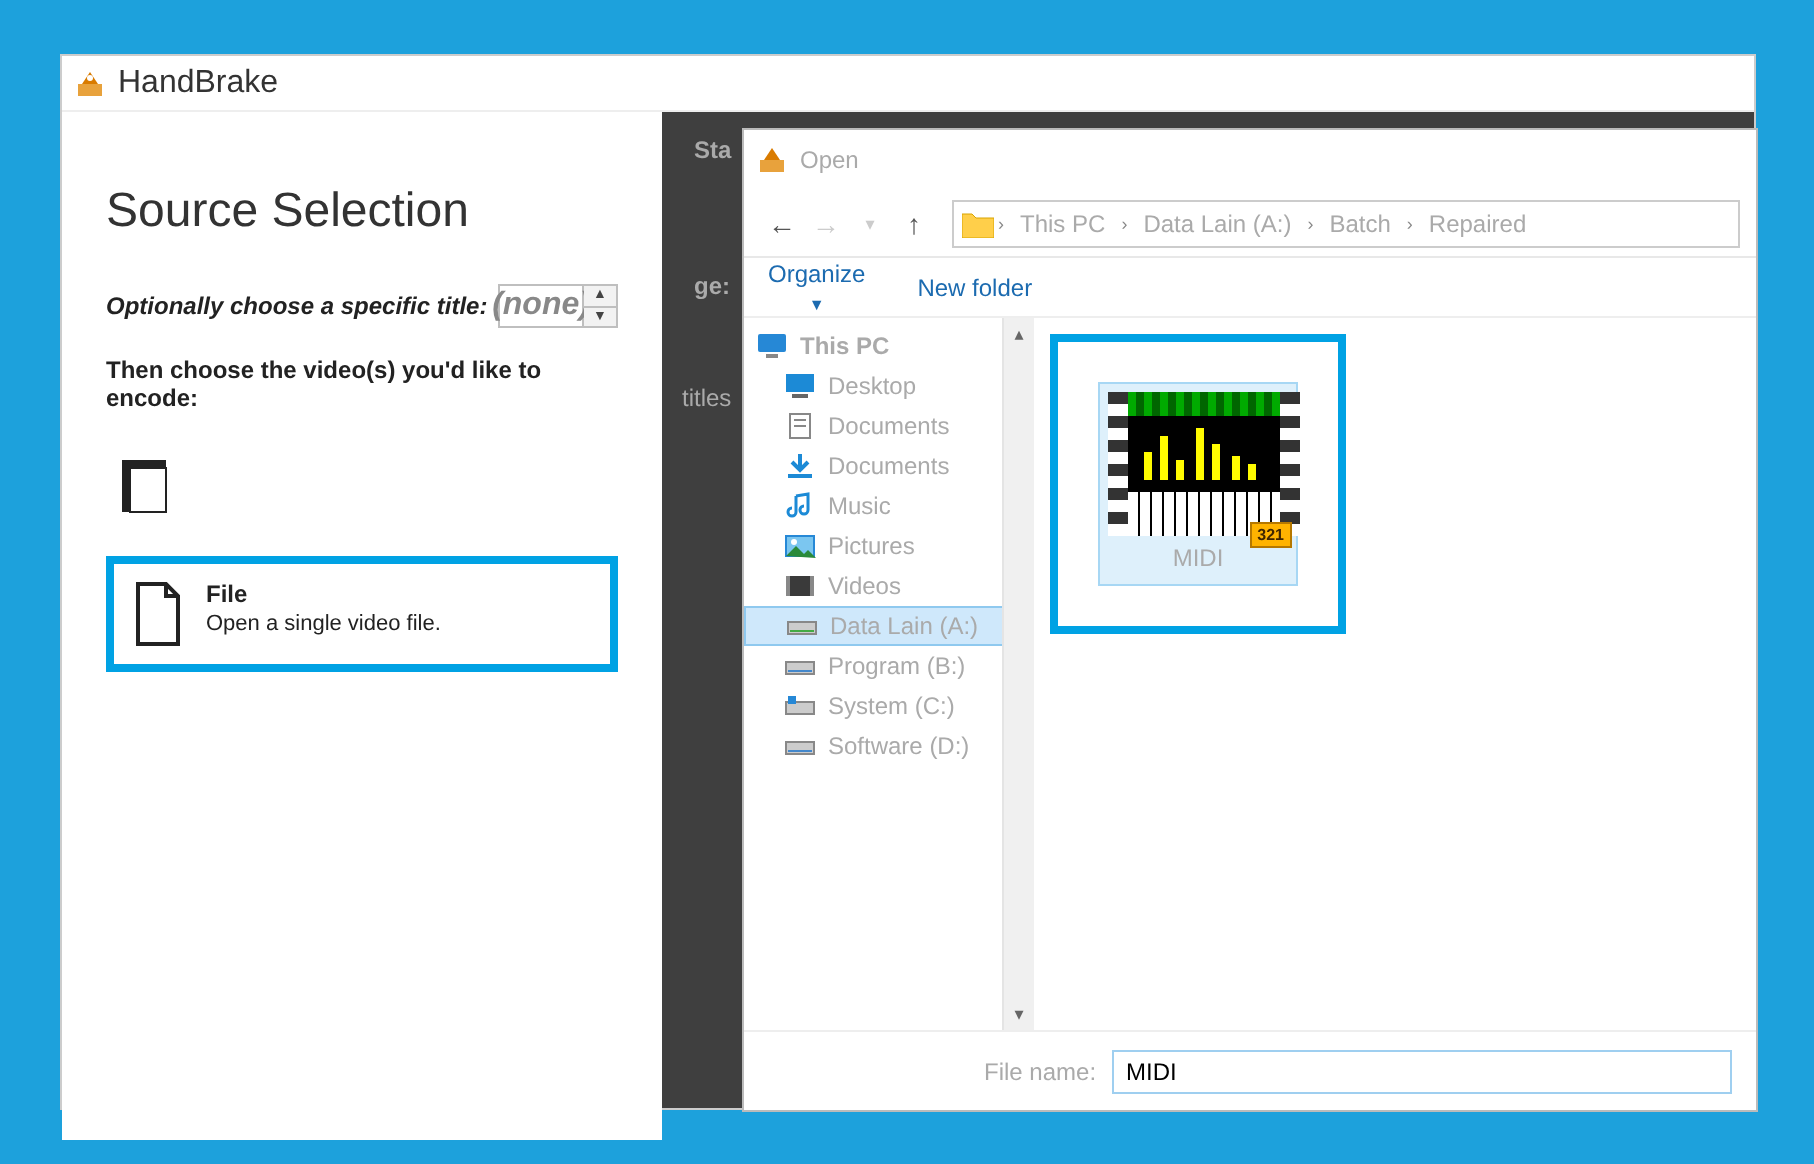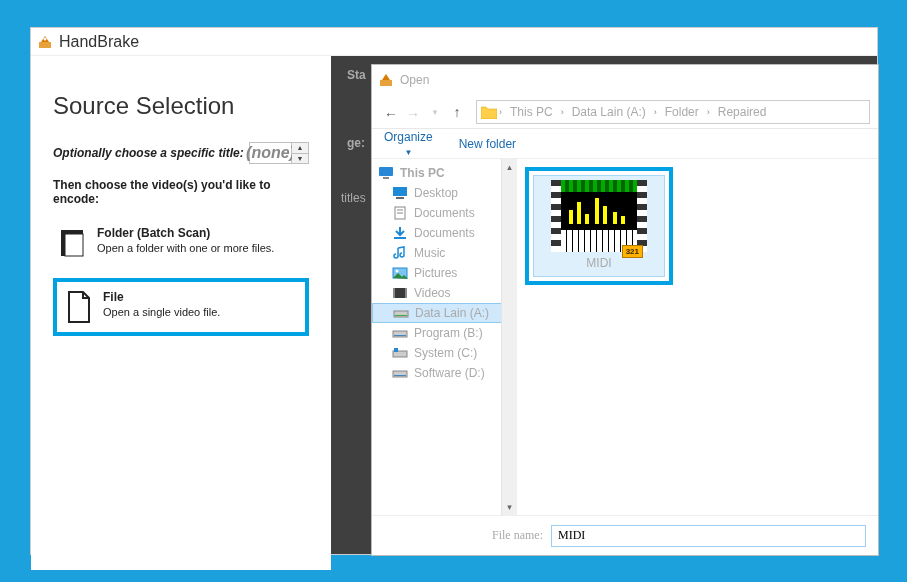--- a/index.html
+++ b/index.html
@@ -207,21 +207,21 @@
   }
   .tree-icon { width: 16px; height: 14px; flex-shrink: 0; }
   .content-pane {
     flex: 1;
     padding: 8px;
     position: relative;
   }
   .file-highlight {
     border: 4px solid #00a2e4;
     width: 148px;
-    padding: 4px;
+    padding: 20px;
   }
   .file-item {
     width: 100%;
     text-align: center;
     background: #def0fb;
     border: 1px solid #a7d7f4;
     padding: 4px 4px 6px 4px;
   }
   .thumb {
     width: 96px; height: 72px;
@@ -271,21 +271,20 @@
   }
   .sb-btn { height: 16px; display: flex; align-items: center; justify-content: center; font-size: 9px; color: #666; }
   .sb-track { flex: 1; }
   .filename-row {
     height: 40px;
     display: flex;
     align-items: center;
     padding: 0 12px 0 120px;
     gap: 8px;
     border-top: 1px solid #eee;
-    font-family: Liberation Serif, serif;
   }
   .filename-label { font-size: 12px; }
   .filename-input {
     flex: 1;
     height: 22px;
     border: 1px solid #9fcff0;
     padding: 0 6px;
     font-size: 12px;
     font-family: inherit;
     outline: none;
@@ -330,21 +329,21 @@
           <div class="nav-btn">↑</div>
           <div class="breadcrumb">
             <svg class="folder-mini" viewBox="0 0 16 14">
               <path d="M0 2 h5 l2 2 h9 v10 h-16 z" fill="#ffcf4a" stroke="#d9a400" stroke-width="0.5"></path>
             </svg>
             <span class="bc-sep">›</span>
             <span class="bc-seg">This PC</span>
             <span class="bc-sep">›</span>
             <span class="bc-seg">Data Lain (A:)</span>
             <span class="bc-sep">›</span>
-            <span class="bc-seg">Folder</span>
+            <span class="bc-seg">Batch</span>
             <span class="bc-sep">›</span>
             <span class="bc-seg">Repaired</span>
           </div>
         </div>
 
         <div class="toolbar-row">
           <div class="tb-link">
             <span>Organize</span>
             <span class="tb-arrow">▼</span>
           </div>
@@ -489,24 +488,20 @@
         </div>
       </div>
 
       <div class="instruct">Then choose the video(s) you'd like to encode:</div>
 
       <div class="choice">
         <svg class="choice-icon" viewBox="0 0 28 34">
           <rect x="2" y="4" width="22" height="26" fill="#222"></rect>
           <rect x="6" y="8" width="18" height="22" fill="#fff" stroke="#222"></rect>
         </svg>
-        <div>
-          <div class="choice-title">Folder (Batch Scan)</div>
-          <div class="choice-desc">Open a folder with one or more files.</div>
-        </div>
       </div>
 
       <div class="highlight-blue">
         <div class="choice" style="padding:2px 4px;">
           <svg class="choice-icon" viewBox="0 0 28 34">
             <path d="M4 2 h14 l6 6 v24 h-20 z" fill="#fff" stroke="#222" stroke-width="2"></path>
             <path d="M18 2 v6 h6" fill="none" stroke="#222" stroke-width="2"></path>
           </svg>
           <div>
             <div class="choice-title">File</div>

